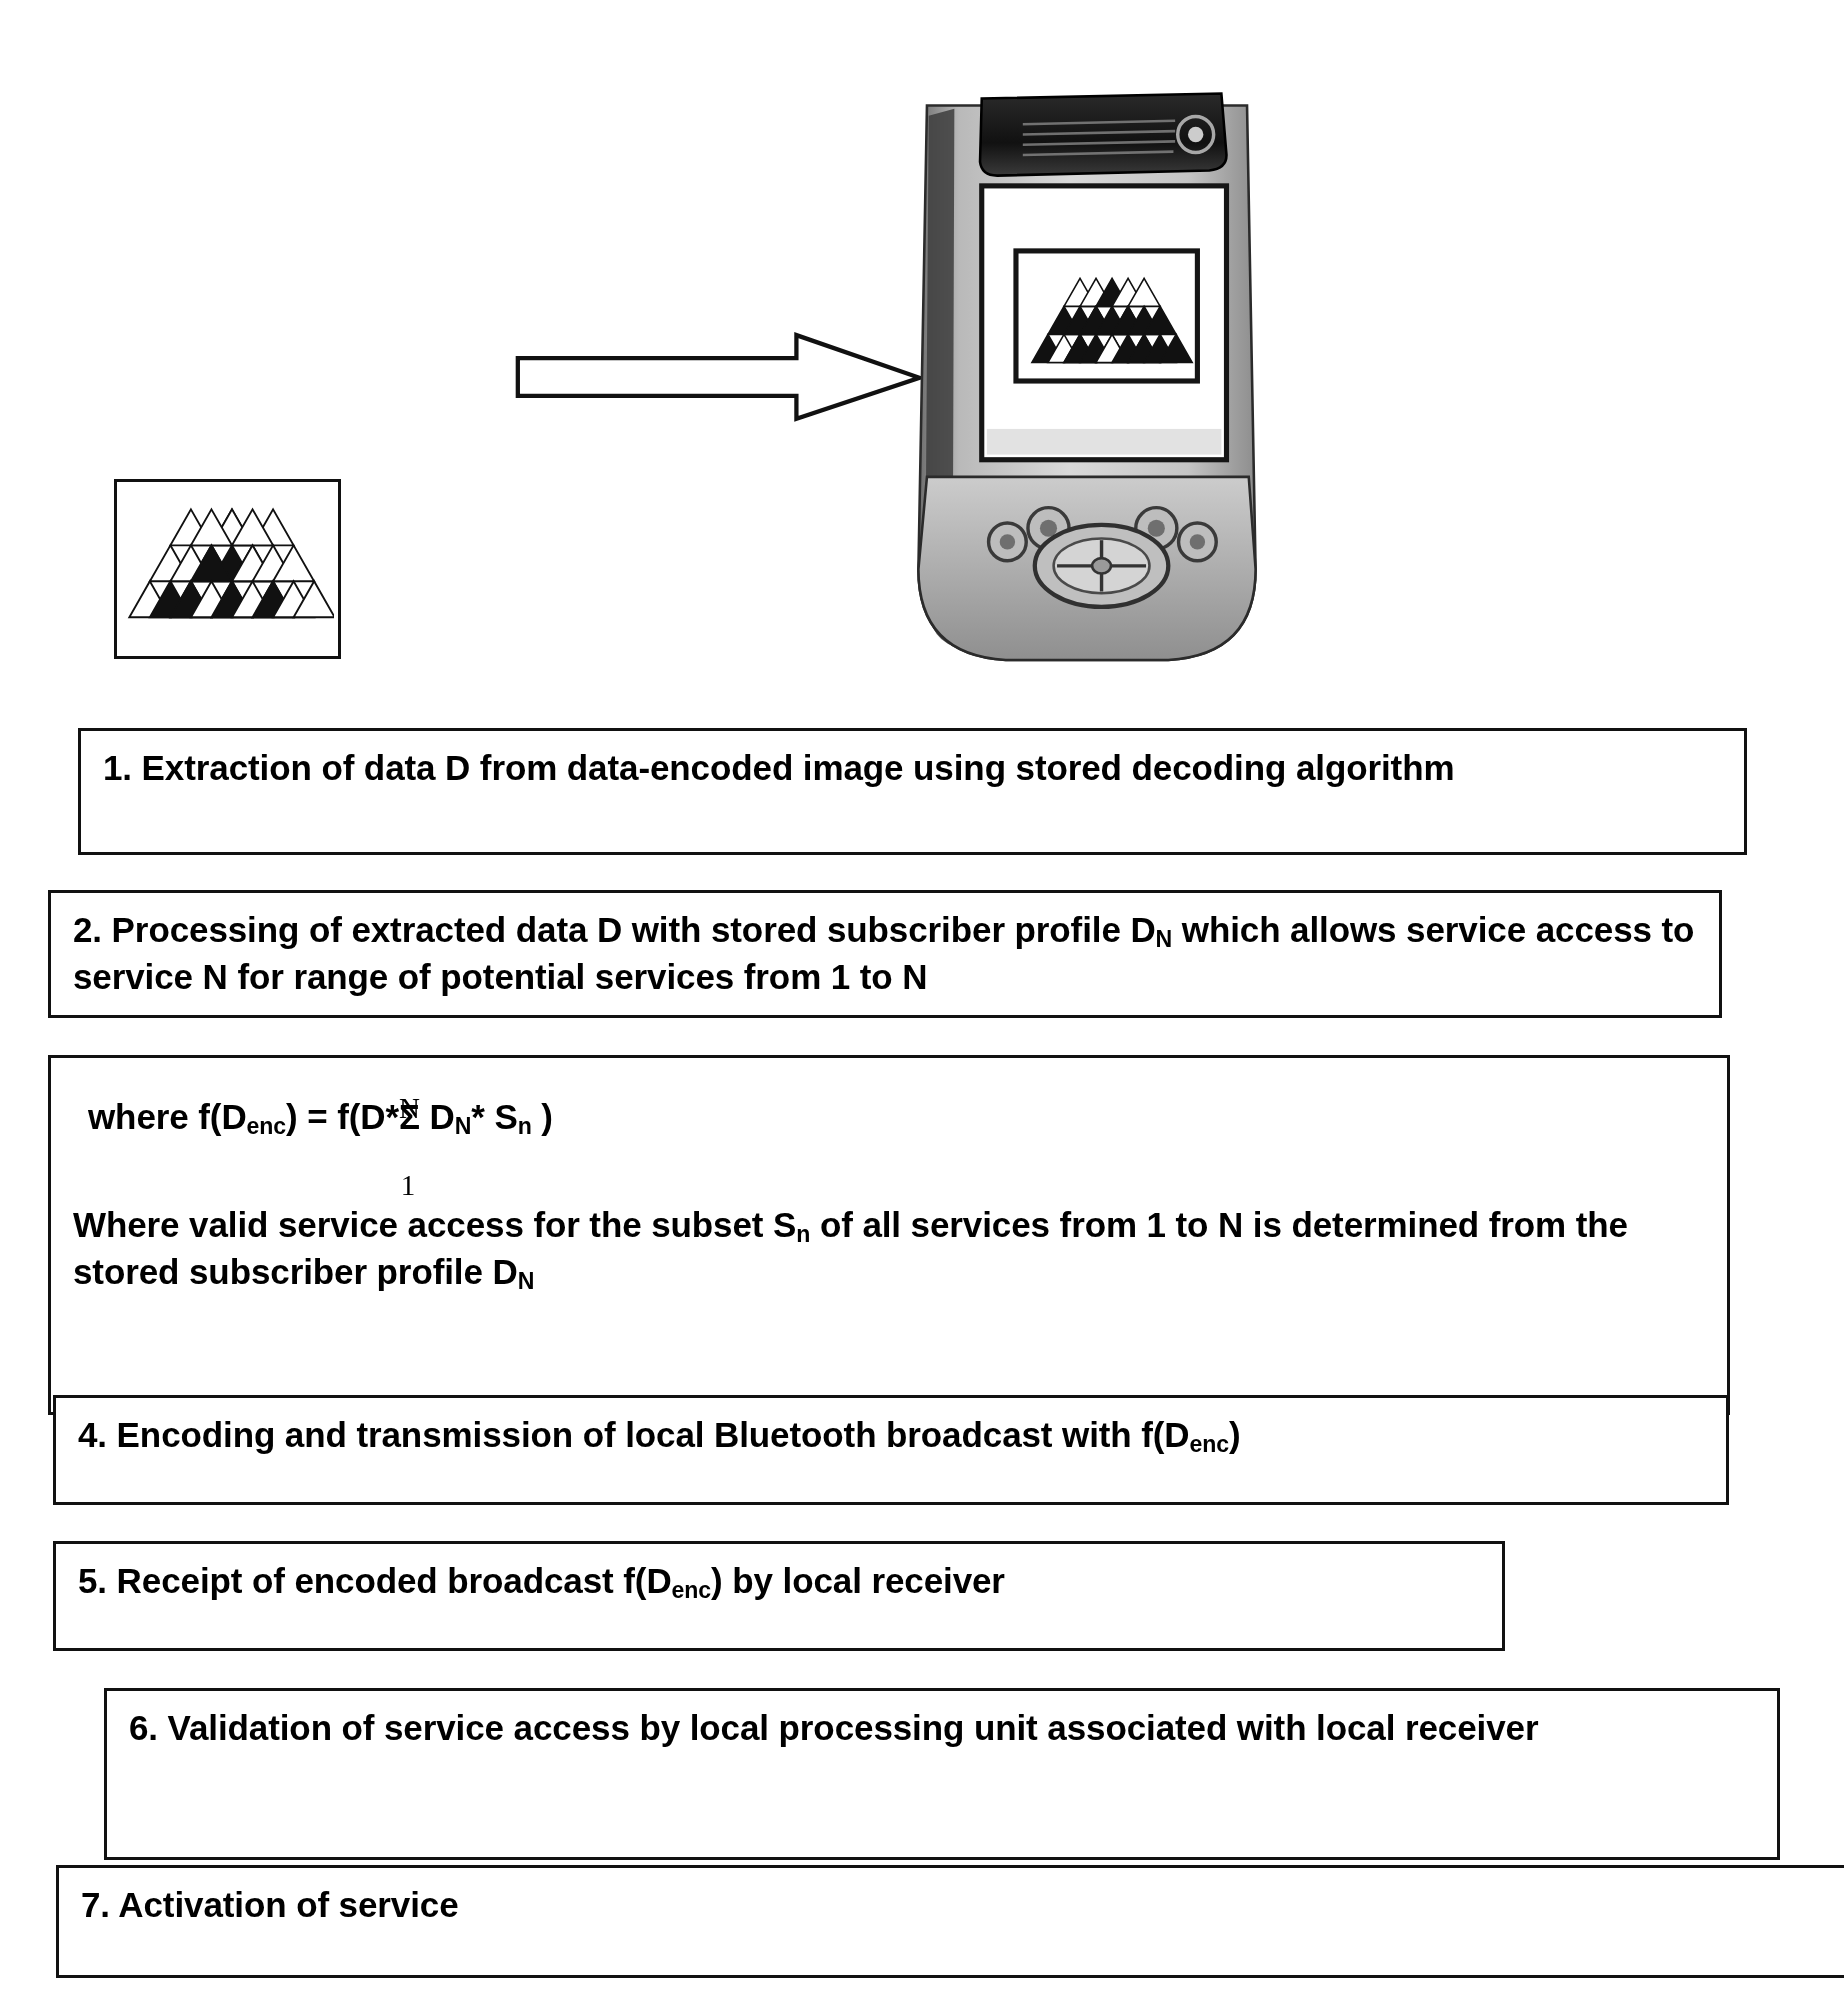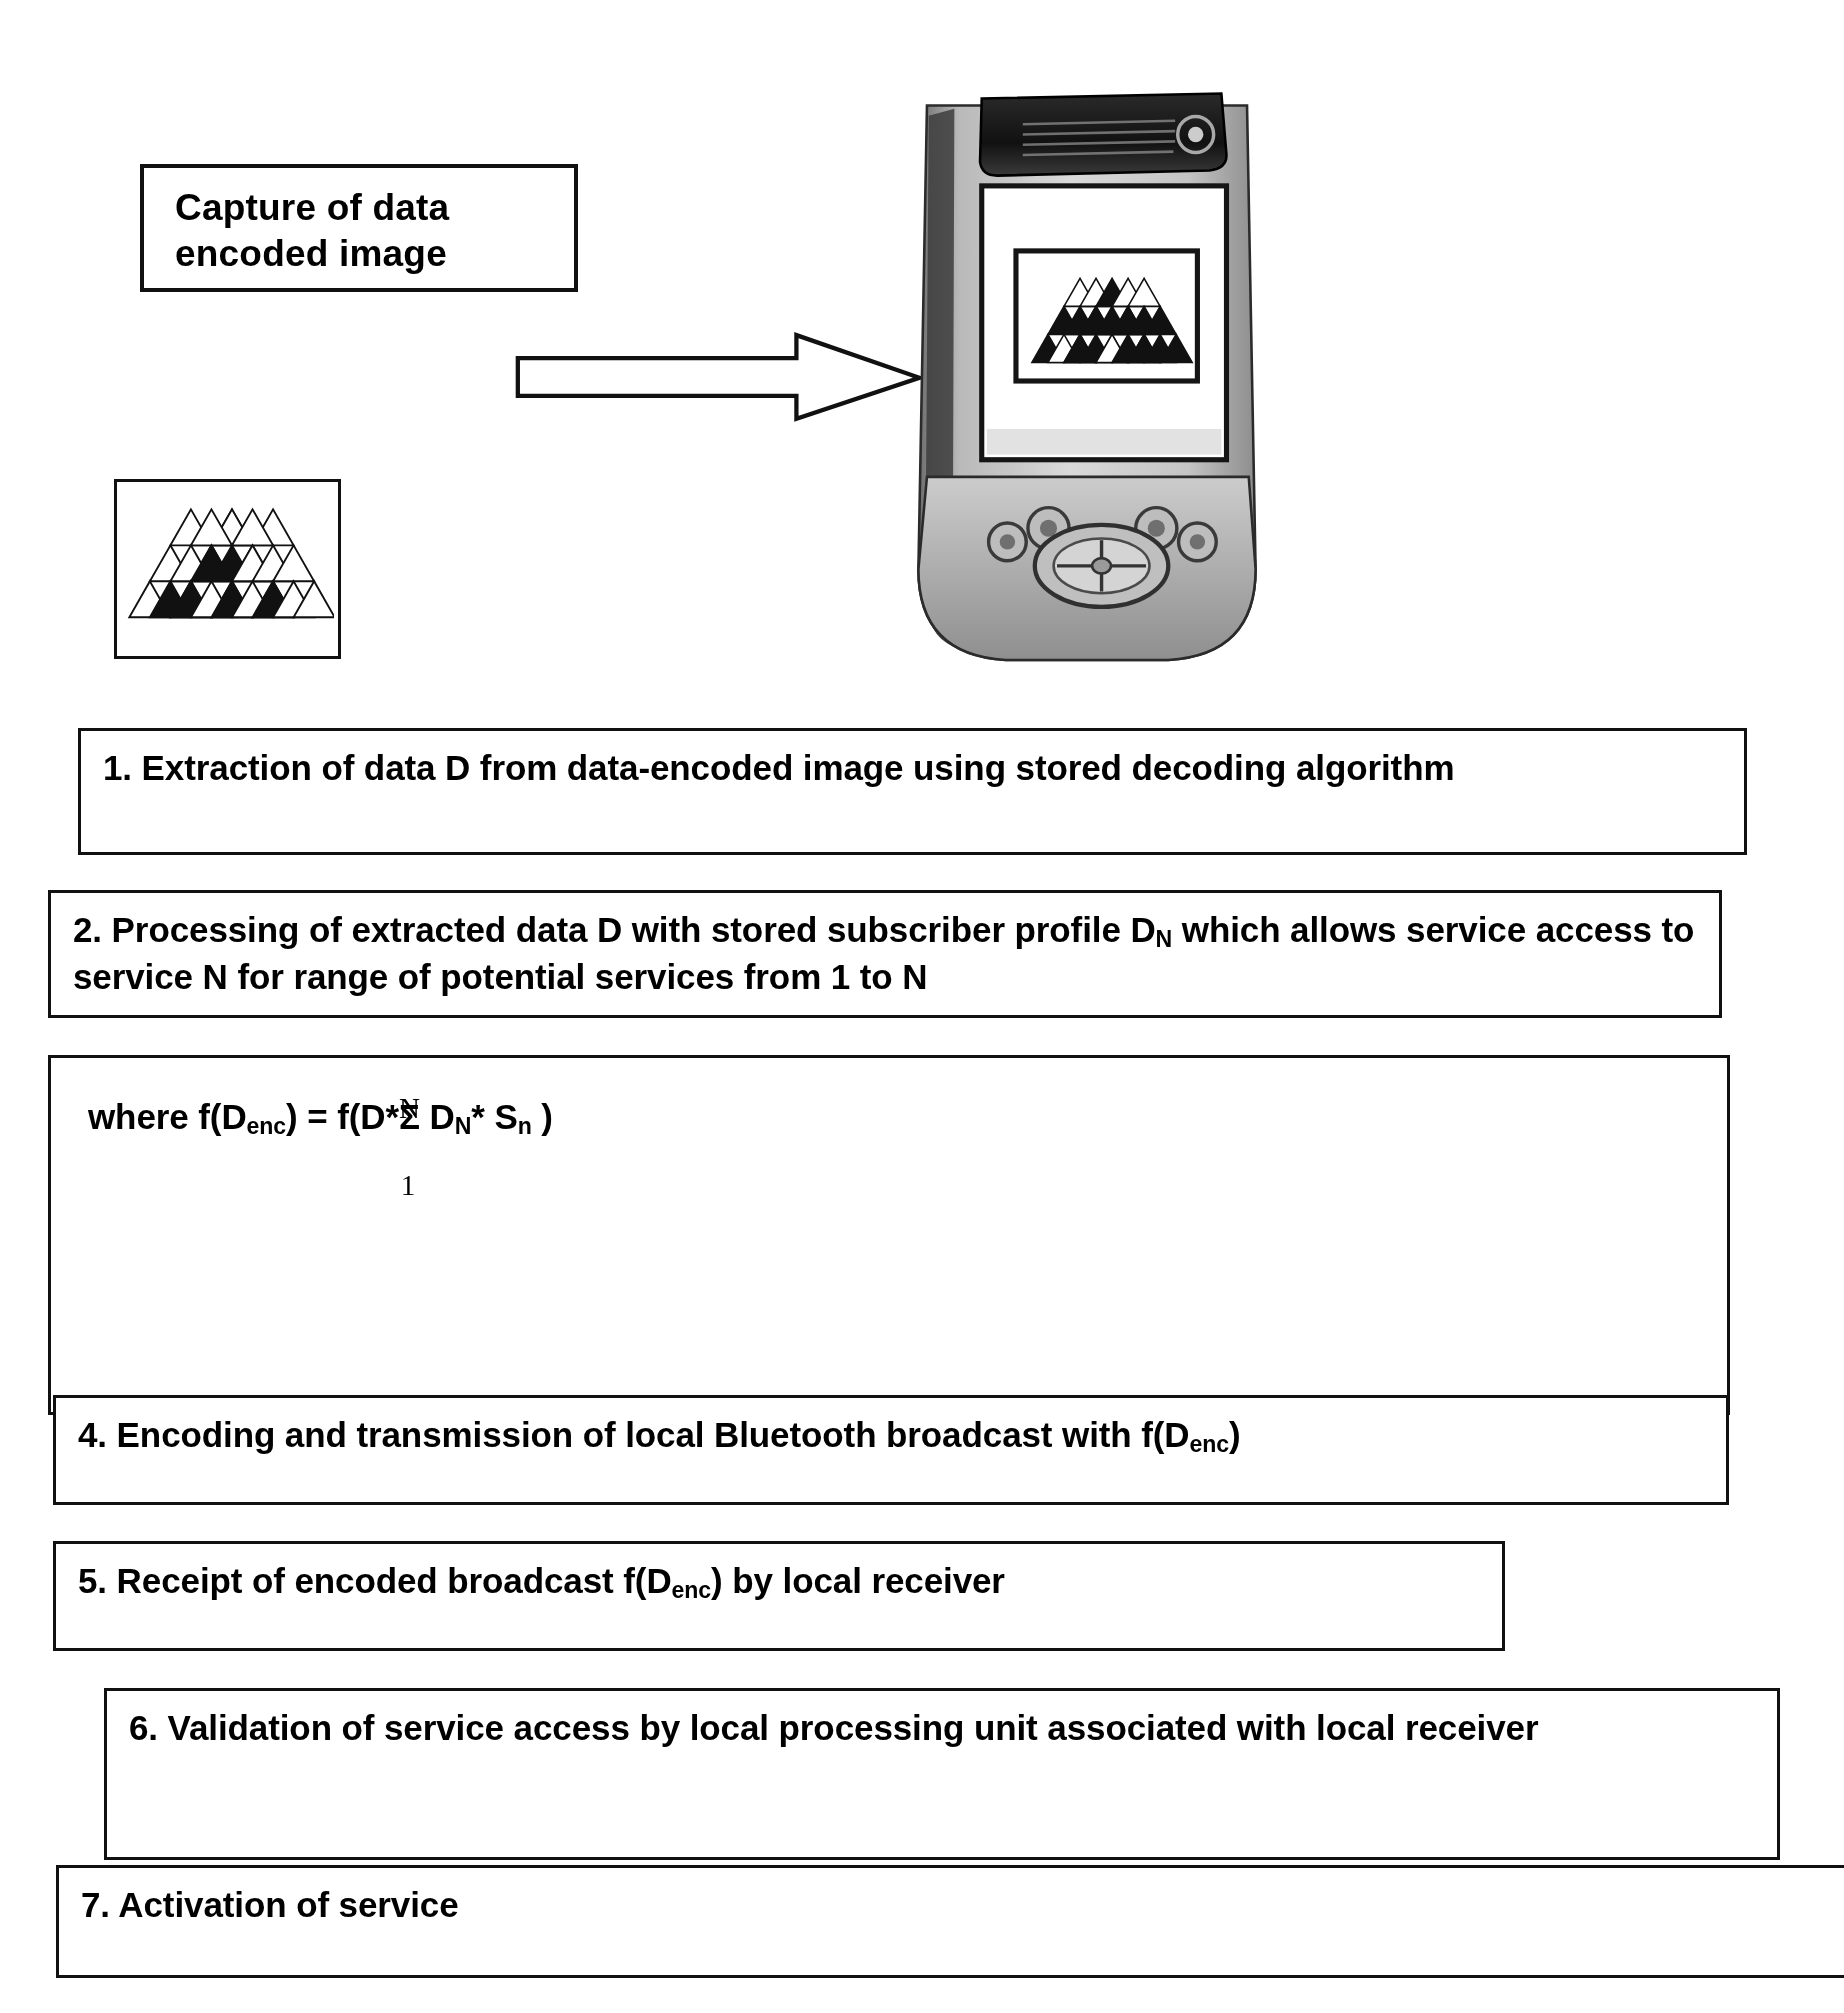--- a/index.html
+++ b/index.html
@@ -124,24 +124,20 @@
     font-weight: normal;
     font-family: "Liberation Serif", serif;
   }
   .after-formula { margin-top: 55px; }
 </style>
 </head>
 <body>
 
 <div id="illustration">
 
-  <div id="caption-box">
-    <div id="caption-text">Capture of data
-encoded image</div>
-  </div>
 
   <div id="arrow-wrap">
     <svg width="411" height="94" viewBox="0 0 480 110">
       <polygon points="4,33 330,33 330,6 474,56 330,104 330,77 4,77" fill="#ffffff" stroke="#111111" stroke-width="5" stroke-linejoin="miter"></polygon>
     </svg>
   </div>
 
   <div id="thumb-box">
     <svg width="210" height="154" viewBox="0 0 245 180">
       <g stroke="#111111" stroke-width="2.2" fill="#ffffff">
@@ -281,20 +277,21 @@
 
   <div class="step" style="left:48px; top:188px; width:1674px; height:128px;">
     <div class="step-text"><span>2. Processing of extracted data D with stored subscriber profile D</span><sub>N</sub><span> which allows service access to service N for range of potential services from 1 to N</span></div>
   </div>
 
   <div class="step" style="left:48px; top:353px; width:1682px; height:360px;">
     <div class="step-text">
 
       <div class="formula-row"><span>where f(D</span><sub>enc</sub><span>) = f(D*</span><span class="sigma-stack"><span class="sigma-top">N</span><span class="sigma-bottom">1</span></span><span>Σ</span><span> D</span><sub>N</sub><span>* S</span><sub>n</sub><span> )</span></div>
 
+      <div class="after-formula"><span>Where valid service access for the subset S</span><sub>n</sub><span> of all services from 1 to N is determined from the stored subscriber profile D</span><sub>N</sub></div>
     </div>
   </div>
 
   <div class="step" style="left:53px; top:693px; width:1676px; height:110px;">
     <div class="step-text"><span>4. Encoding and transmission of local Bluetooth broadcast with f(D</span><sub>enc</sub><span>)</span></div>
   </div>
 
   <div class="step" style="left:53px; top:839px; width:1452px; height:110px;">
     <div class="step-text"><span>5. Receipt of encoded broadcast f(D</span><sub>enc</sub><span>) by local receiver</span></div>
   </div>

